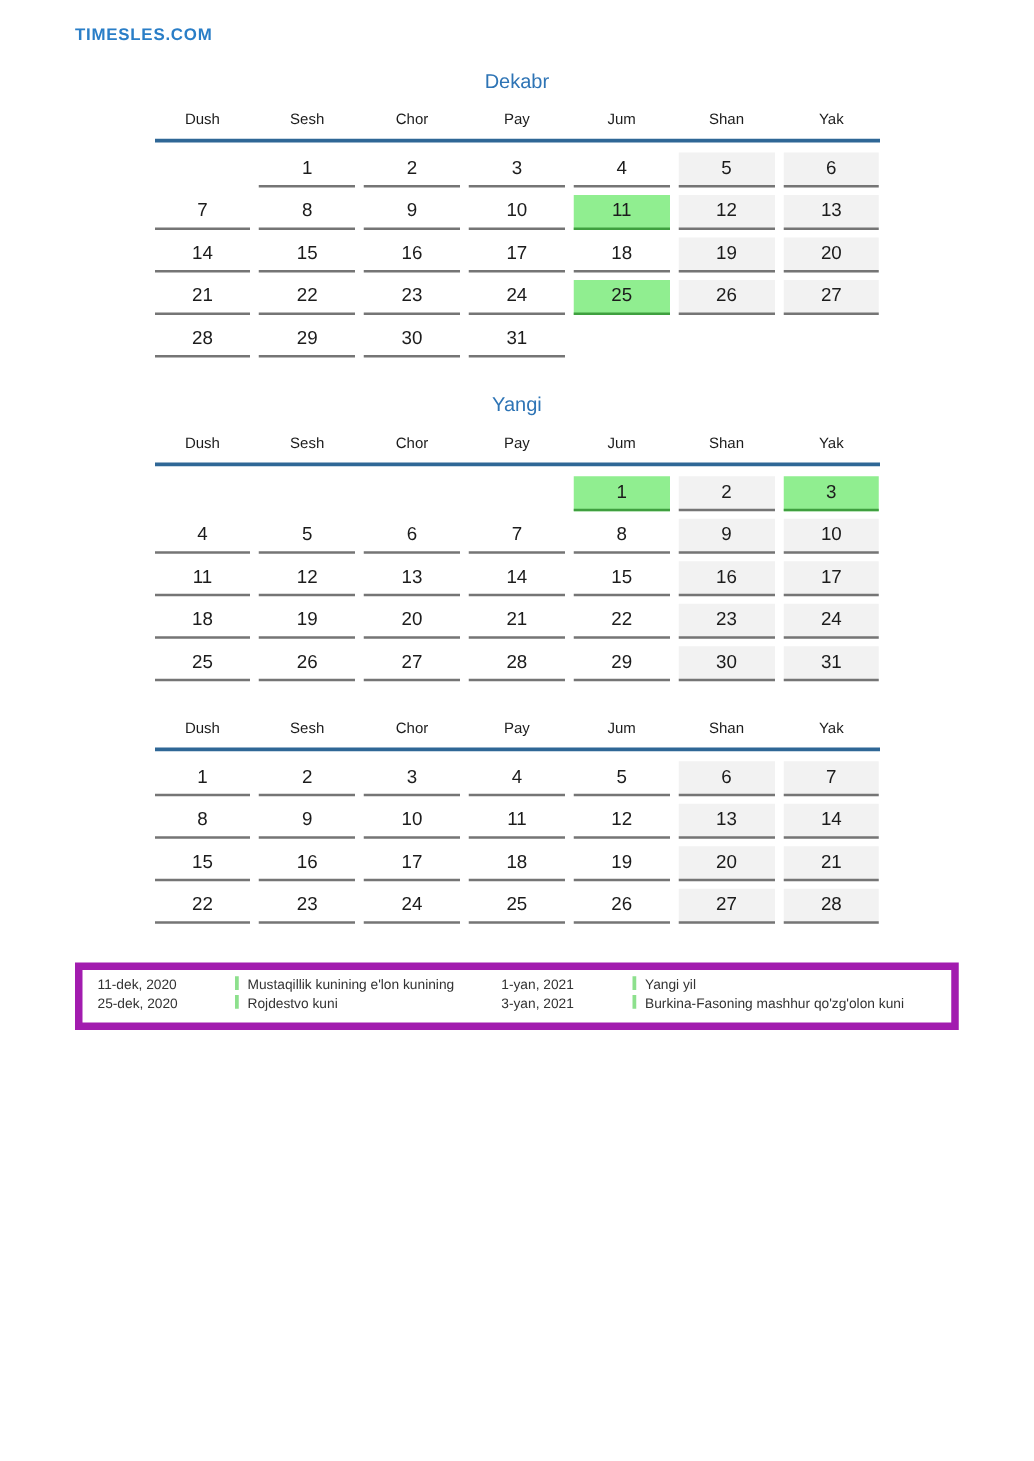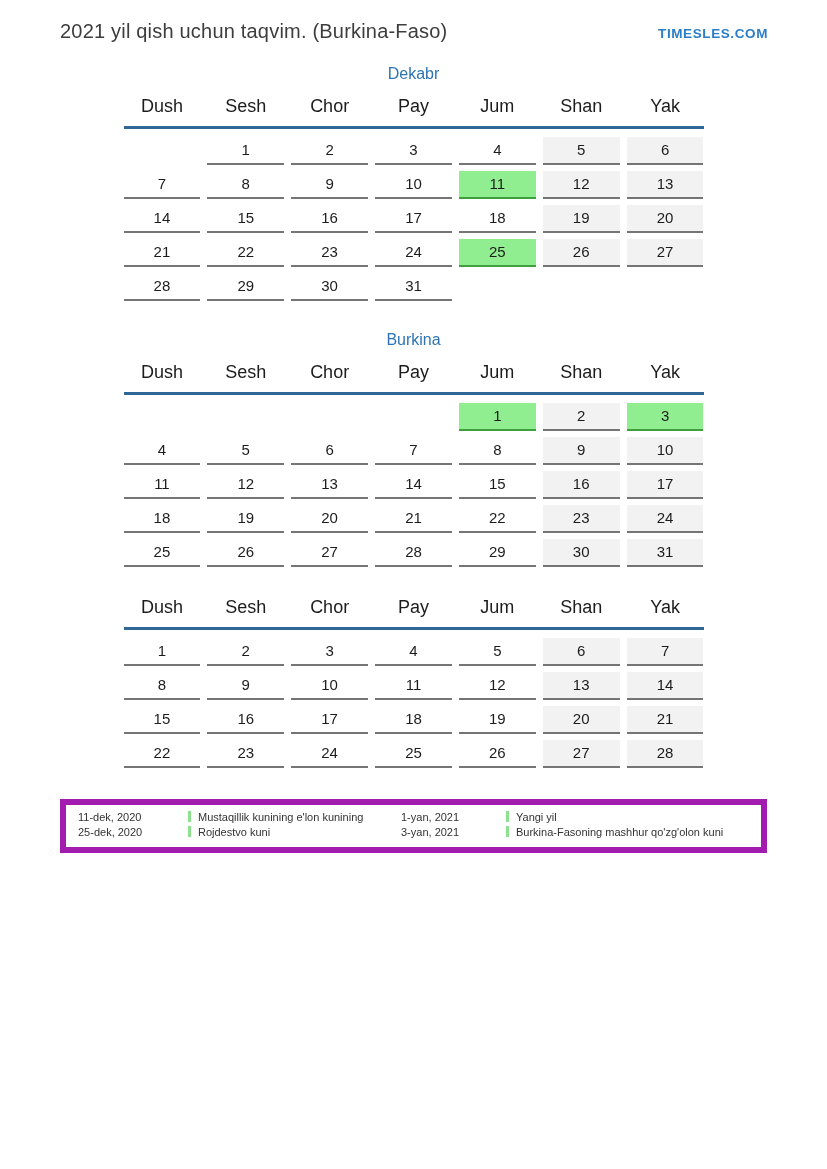--- a/index.html
+++ b/index.html
@@ -21,21 +21,21 @@
   }
   .months{width:580px;margin:0 auto;}
   .month{margin-top:30px;}
   .month:first-child{margin-top:22px;}
   .month-title{
     margin:0 0 13px 0;text-align:center;
     font-size:16px;font-weight:400;color:var(--accent-blue);
   }
   .weekdays{
     display:grid;grid-template-columns:repeat(7,1fr);column-gap:7px;
-    font-size:18px;color:#1c1c1c;text-align:center;padding-bottom:9px;
+    font-size:12px;color:#1c1c1c;text-align:center;padding-bottom:9px;
   }
   .head-rule{height:3px;background:var(--rule-blue);}
   .grid{
     display:grid;grid-template-columns:repeat(7,1fr);
     gap:6px 7px;padding-top:8px;
   }
   .cell{
     height:26px;line-height:26px;text-align:center;
     font-size:15px;color:#1c1c1c;
     border-bottom:2px solid #757575;
@@ -56,21 +56,20 @@
   .lg-row{white-space:nowrap;}
   .lg-mark{
     display:inline-block;width:3px;height:11px;
     background:var(--marker-green);margin-right:7px;vertical-align:-1px;
   }
 </style>
 </head>
 <body style="--accent-blue: #2e74b5; --rule-blue: #2f6796; --site-blue: #2a7ec7; --holiday-green: #90ee90; --holiday-border: #3f9f3f; --weekend-gray: #f2f2f2; --marker-green: #8de08d;">
 
 <header class="page-header">
-  <h1 class="page-title">2021 yil qish uchun taqvim. (Burkina-Faso)</h1>
   <a class="site-link">TIMESLES.COM</a>
 </header>
 
 <main class="months">
     <section class="month">
       <h2 class="month-title">Dekabr</h2>
       <div class="weekdays">
         <span>Dush</span>
         <span>Sesh</span>
         <span>Chor</span>
@@ -112,21 +111,21 @@
         <div class="cell">28</div>
         <div class="cell">29</div>
         <div class="cell">30</div>
         <div class="cell">31</div>
         <div class="cell empty"></div>
         <div class="cell empty"></div>
         <div class="cell empty"></div>
       </div>
     </section>
     <section class="month">
-      <h2 class="month-title">Burkina</h2>
+      <h2 class="month-title">Yangi</h2>
       <div class="weekdays">
         <span>Dush</span>
         <span>Sesh</span>
         <span>Chor</span>
         <span>Pay</span>
         <span>Jum</span>
         <span>Shan</span>
         <span>Yak</span>
       </div>
       <div class="head-rule"></div>

